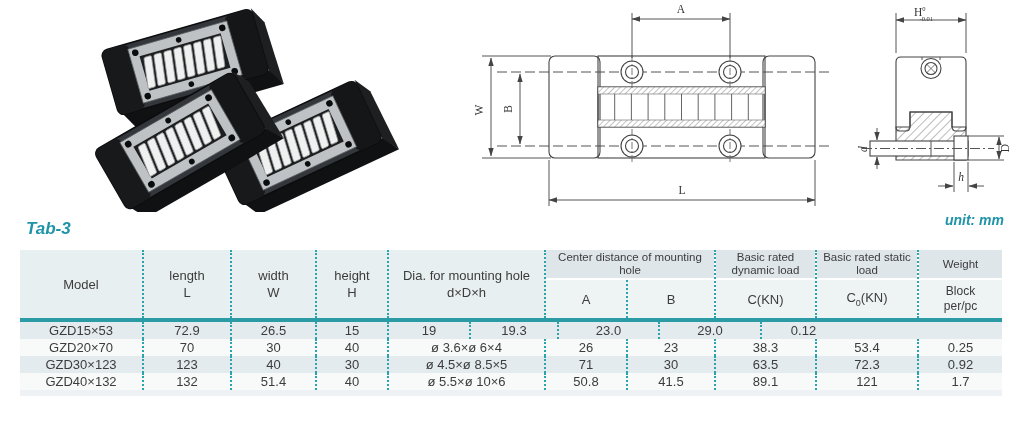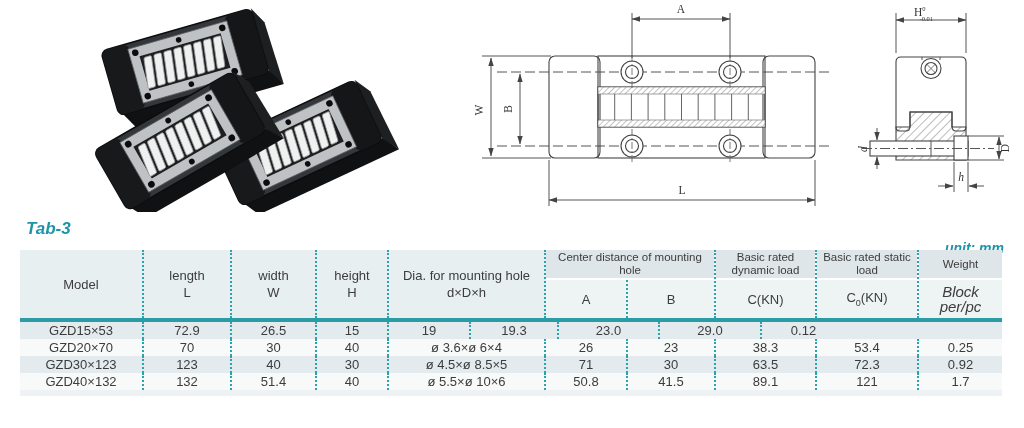--- a/index.html
+++ b/index.html
@@ -17,34 +17,34 @@
   .dt{font-size:11.5px;fill:#333;}
   .dt.it{font-style:italic;}
   .dline{stroke:#555;stroke-width:1;fill:none;}
   .oline{stroke:#444;stroke-width:1.1;fill:none;}
 
   .photo{position:absolute;left:55px;top:2px;}
   .topview{position:absolute;left:475px;top:0;}
   .xsection{position:absolute;left:858px;top:0;}
 
   .tab-label{position:absolute;left:26px;top:219px;font-size:17px;font-weight:bold;font-style:italic;color:var(--teal-text);}
-  .unit-label{position:absolute;right:20px;top:240px;font-size:14px;font-weight:bold;font-style:italic;color:var(--teal-text);}
+  .unit-label{position:absolute;right:20px;top:212px;font-size:14px;font-weight:bold;font-style:italic;color:var(--teal-text);}
 
   .spec-table{position:absolute;left:20px;top:250px;width:982px;}
   .thead{display:flex;height:68px;}
   .simple{background:#e8eff1;display:flex;flex-direction:column;justify-content:center;align-items:center;
           text-align:center;font-size:13px;line-height:17px;border-right:2px dotted var(--dot);box-sizing:border-box;}
   .hgroup{display:flex;flex-direction:column;border-right:2px dotted var(--dot);box-sizing:border-box;}
   .hgroup.last{border-right:none;}
   .gtop{height:30px;background:#dfe6ea;border-bottom:2px solid #fff;display:flex;align-items:center;justify-content:center;
         text-align:center;font-size:11.5px;line-height:13px;padding:0 2px;box-sizing:border-box;}
   .gbottom{flex:1;display:flex;background:#eef3f4;}
   .sub{flex:1;display:flex;flex-direction:column;align-items:center;justify-content:center;font-size:13px;box-sizing:border-box;text-align:center;}
   .sub.a{border-right:2px dotted var(--dot);}
-  .sub .ln{line-height:15px;font-size:15px;font-style:italic;}
+  .sub .ln{line-height:15px;font-size:12px;}
   .sub sub{font-size:9px;}
   .rule{height:4px;background:var(--teal);}
   .row{display:flex;height:17px;}
   .row.odd{background:#e3ebee;}
   .row.even{background:#f8fafa;}
   .cell{display:flex;align-items:center;justify-content:center;font-size:13px;border-right:2px dotted var(--dot);box-sizing:border-box;}
   .cell:last-child{border-right:none;}
   .tfoot{height:6px;background:#eef2f4;}
 </style>
 </head>

